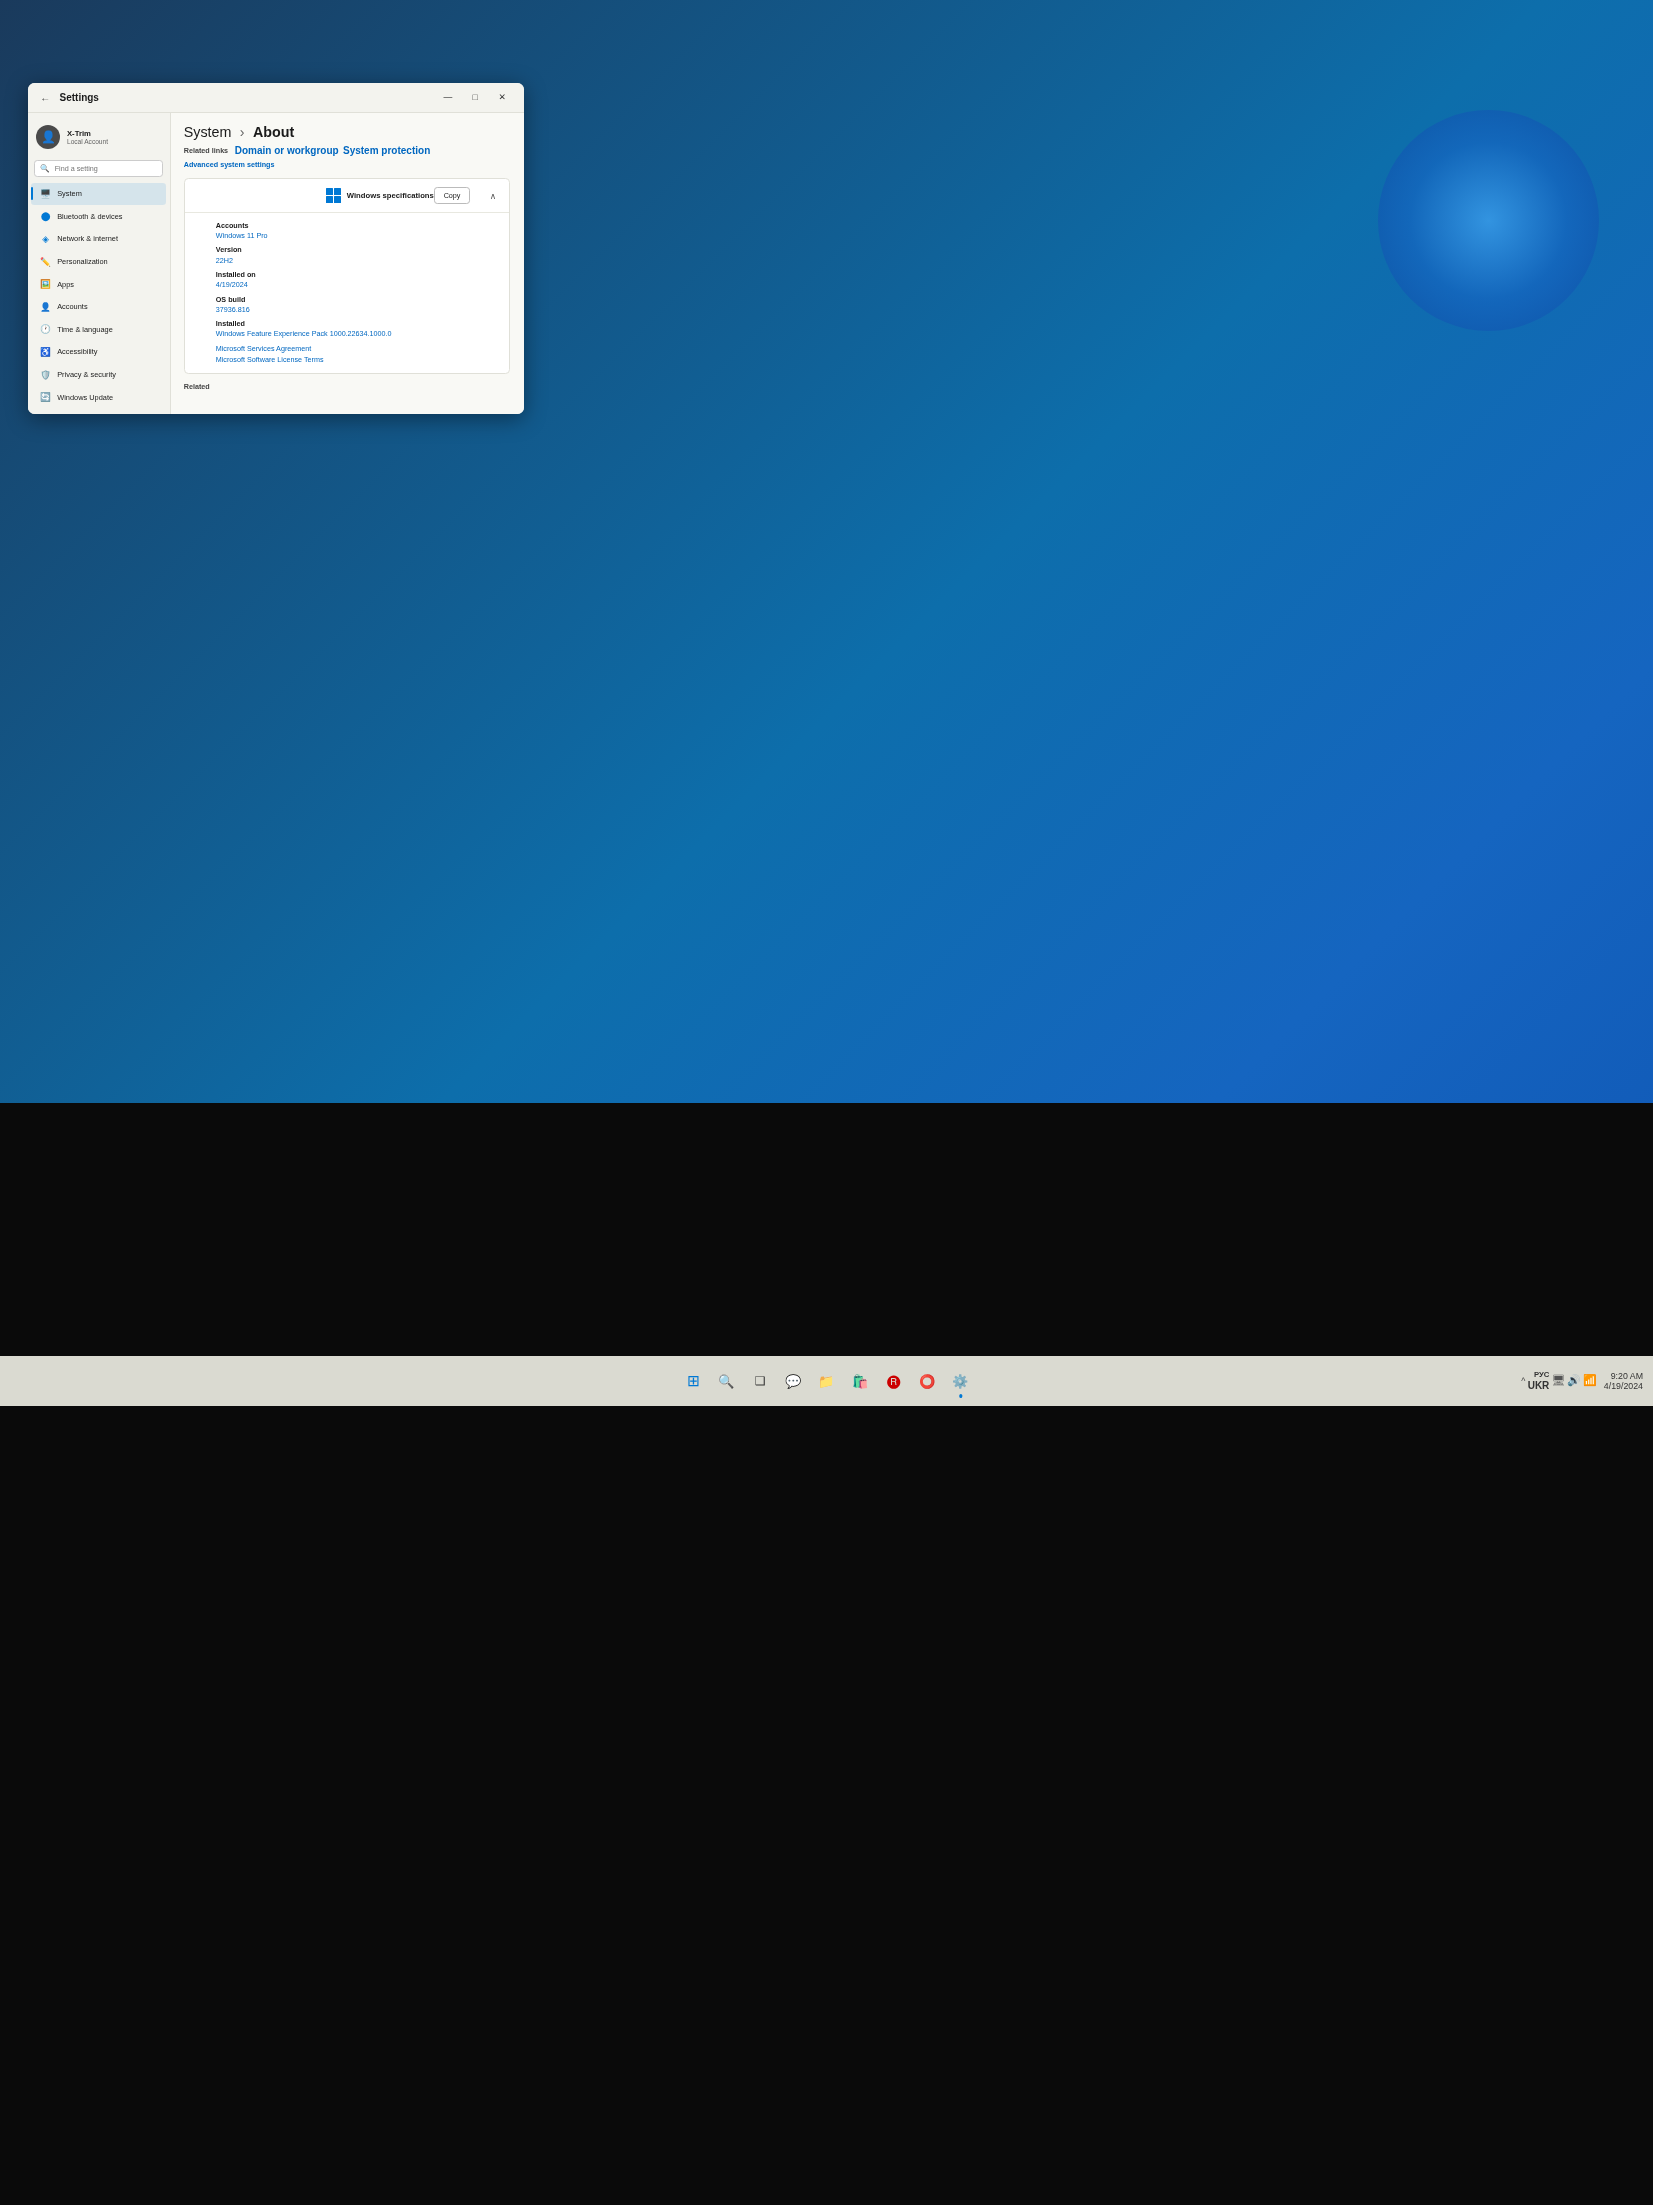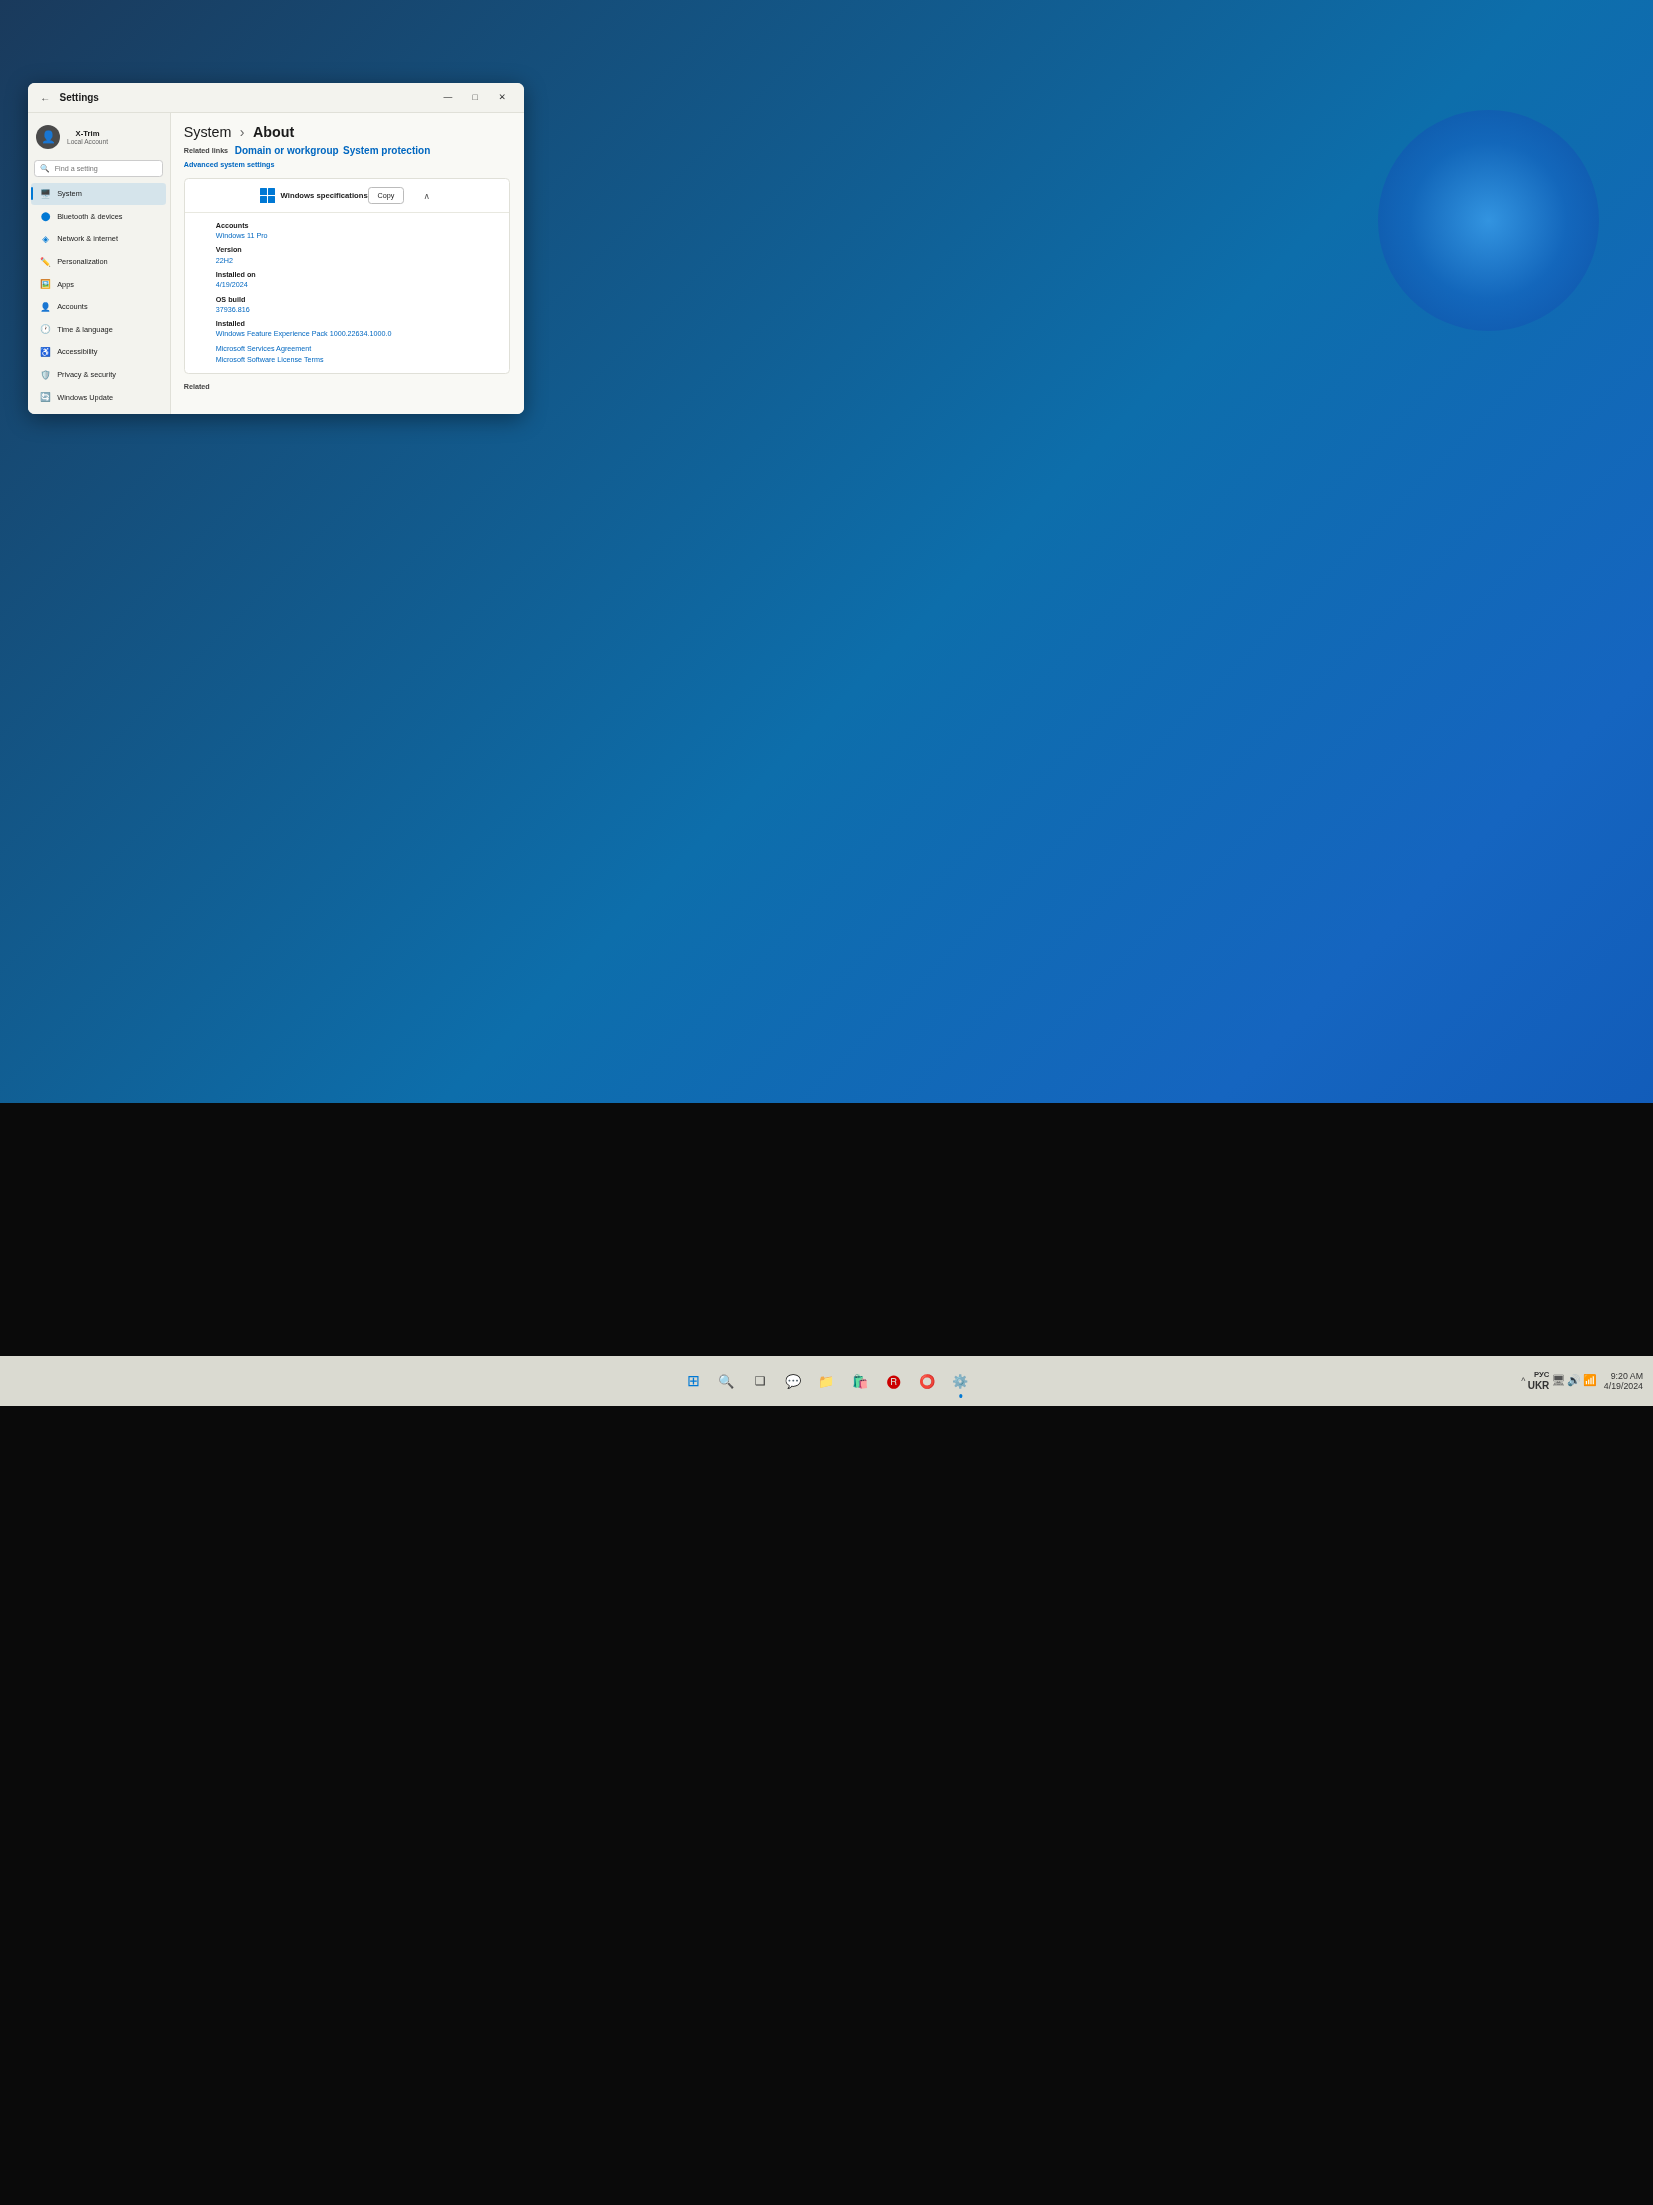--- a/index.html
+++ b/index.html
@@ -215,21 +215,20 @@
       display: flex;
       align-items: center;
       justify-content: center;
       color: white;
       font-size: 12px;
     }
 
     .user-info {
       display: flex;
       flex-direction: column;
-      align-items: center;
     }
 
     .user-name {
       font-size: 7.7px;
       font-weight: 600;
       color: #1a1a1a;
     }
 
     .user-type {
       font-size: 6.6px;
@@ -355,21 +354,21 @@
     .specs-card {
       background: white;
       border-radius: 4.4px;
       border: 0.6px solid #e0e0d8;
       margin-bottom: 6.6px;
     }
 
     .specs-header {
       display: flex;
       align-items: center;
-      justify-content: center;
+      justify-content: flex-end;
       padding: 7.7px 8.8px;
       border-bottom: 0.6px solid #e8e8e0;
     }
 
     .specs-header-left {
       display: flex;
       align-items: center;
       gap: 5.5px;
     }
 

